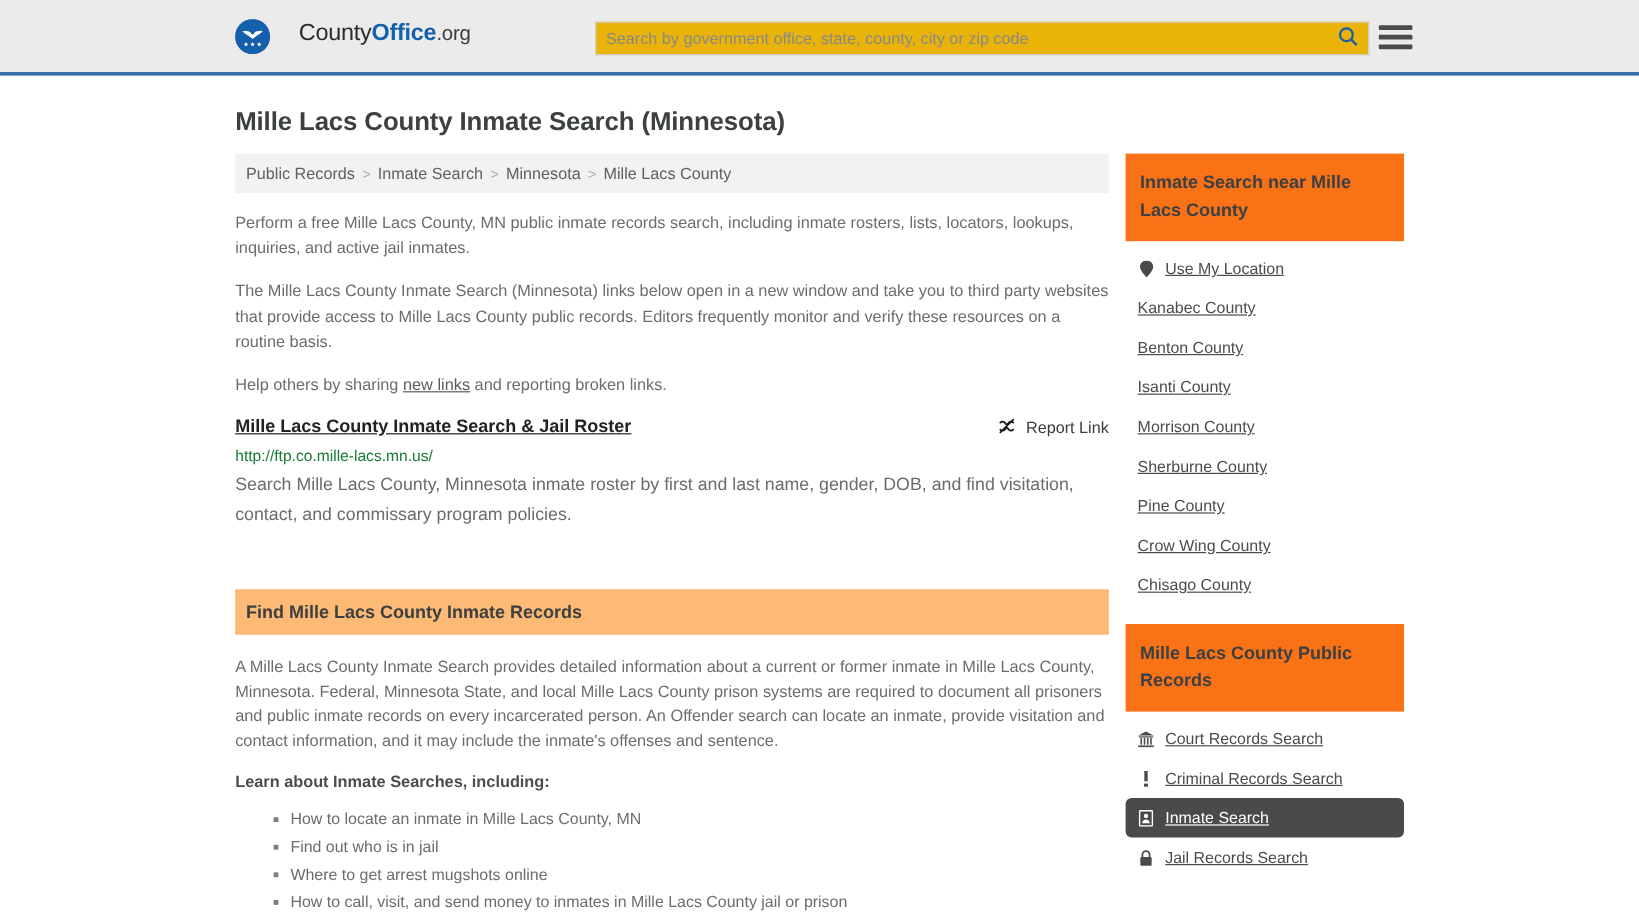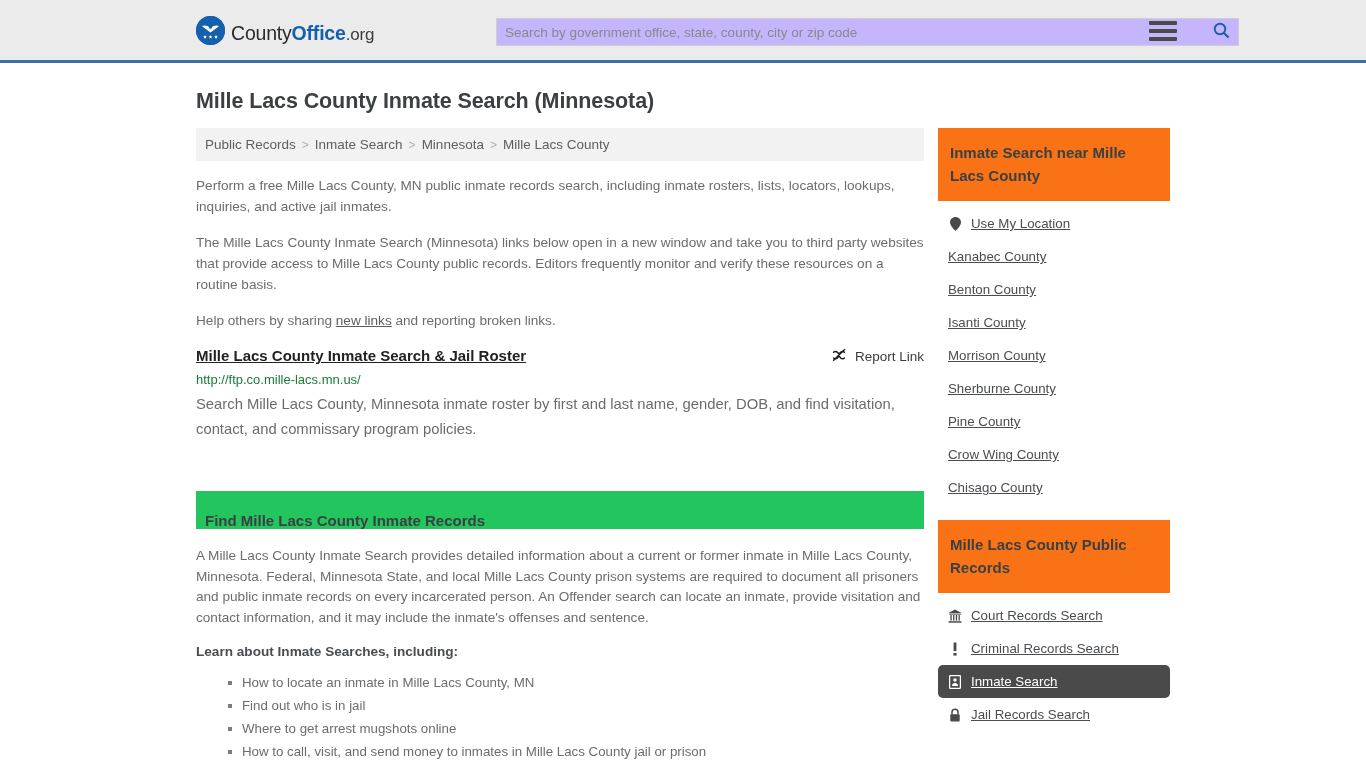--- a/index.html
+++ b/index.html
@@ -16,24 +16,24 @@
   .site-header {
     height: 63px;
     background: #ebebeb;
     border-bottom: 3px solid #3a6fa8;
     display: flex;
     align-items: center;
     position: relative;
   }
   .brand {
     display: flex;
-    align-items: flex-end;
+    align-items: flex-start;
     margin-left: 196px;
     text-decoration: none;
-    gap: 6px;
+    gap: 24px;
   }
   .brand-mark {
     width: 29px; height: 29px;
     border-radius: 50%;
     background: #1560ad;
     position: relative;
     flex: none;
   }
   .brand-mark svg { position: absolute; top: 0; left: 0; }
   .brand-text {
@@ -43,25 +43,25 @@
     color: #2b2b2b;
   }
   .brand-text .b-county { color: #2b2b2b; }
   .brand-text .b-office { color: #1560ad; font-weight: bold; }
   .brand-text .b-org { color: #3c3c3c; font-size: 17px; }
 
   .search-wrap {
     position: absolute;
     left: 496px;
     top: 18px;
-    width: 743px;
+    width: 645px;
     height: 28px;
     display: flex;
     align-items: flex-end;
-    background: #c4b5fd;
+    background: #eab308;
     border: 1px solid #cfcfcf;
   }
   .search-input {
     flex: 1 1 auto;
     border: 0;
     outline: 0;
     height: 26px;
     padding: 0 8px;
     font-size: 13.5px;
     font-family: "Liberation Sans", sans-serif;
@@ -166,23 +166,23 @@
   }
   .result-desc {
     font-size: 14.8px;
     line-height: 25px;
     color: #696c6f;
     margin-top: 4px;
   }
 
   
   .section-bar {
-    background: #22c55e;
+    background: #fdba74;
     height: 38px;
-    display: flex; align-items: flex-end;
+    display: flex; align-items: center;
     padding-left: 9px;
     margin-top: 49px;
   }
   .section-bar h2 {
     margin: 0;
     font-size: 15px;
     font-weight: bold;
     color: #3c4043;
   }
   .section-body { padding-top: 17px; }

